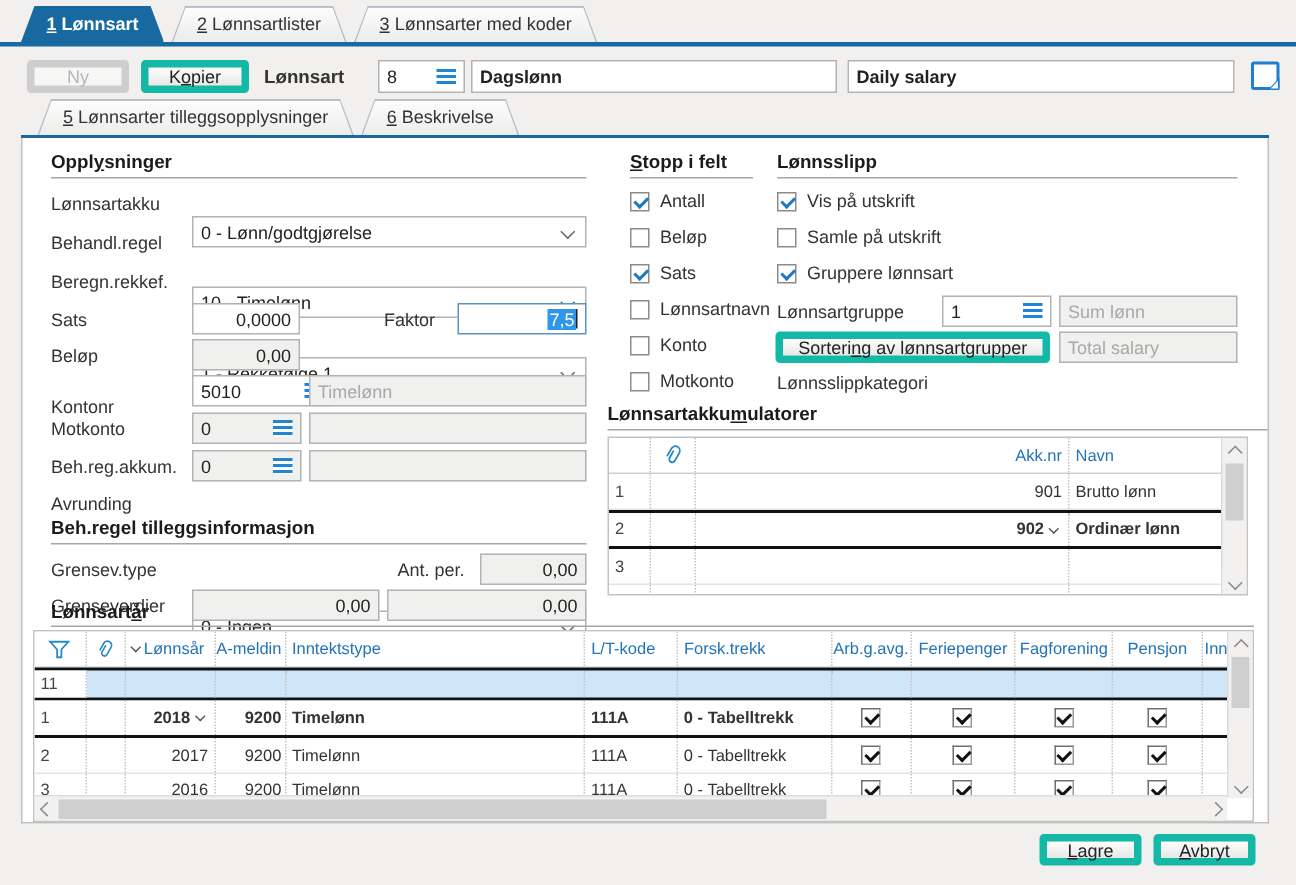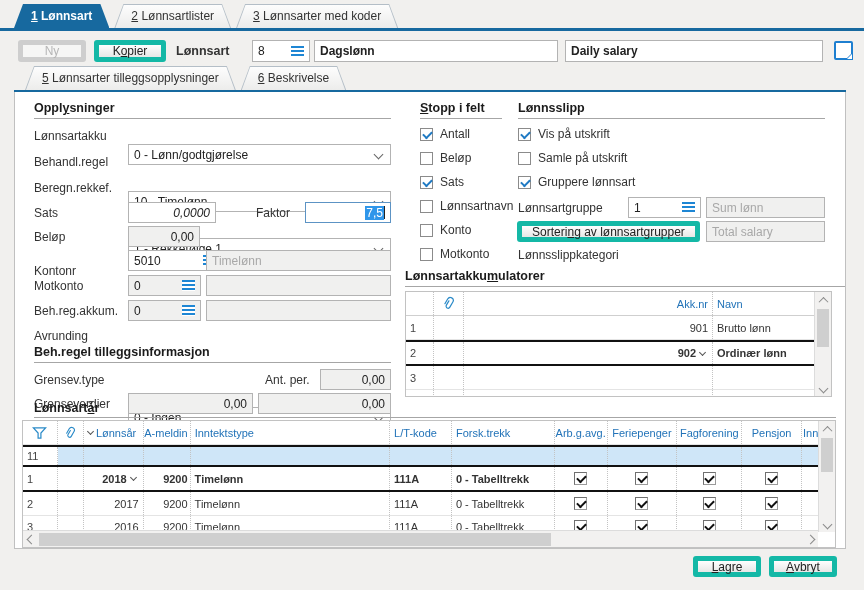--- a/index.html
+++ b/index.html
@@ -167,21 +167,21 @@
     <span class="chev"></span>
 </div>
 
 <div class="abs flabel" style="left:34px;top:181px;">Beregn.rekkef.</div>
 <div class="abs field dd" style="left:128px;top:177px;width:263px;">
   <span>1 - Rekkefølge 1</span>
     <span class="chev"></span>
 </div>
 
 <div class="abs flabel" style="left:34px;top:206px;">Sats</div>
-<div class="abs field num" style="left:128px;top:202px;width:88px;font-style:italic;">0,0000</div>
+<div class="abs field num" style="left:128px;top:202px;width:72px;">0,0000</div>
 <div class="abs flabel" style="left:256px;top:206px;">Faktor</div>
 <div class="abs field num focus" style="left:305px;top:202px;width:86px;">
   <span class="sel">7,5</span>
     <span class="caret"></span>
 </div>
 
 <div class="abs flabel" style="left:34px;top:230px;">Beløp</div>
 <div class="abs field gray num" style="left:128px;top:226px;width:72px;">0,00</div>
 
 <div class="abs flabel" style="left:34px;top:254px;margin-top:10px;">Kontonr</div>

